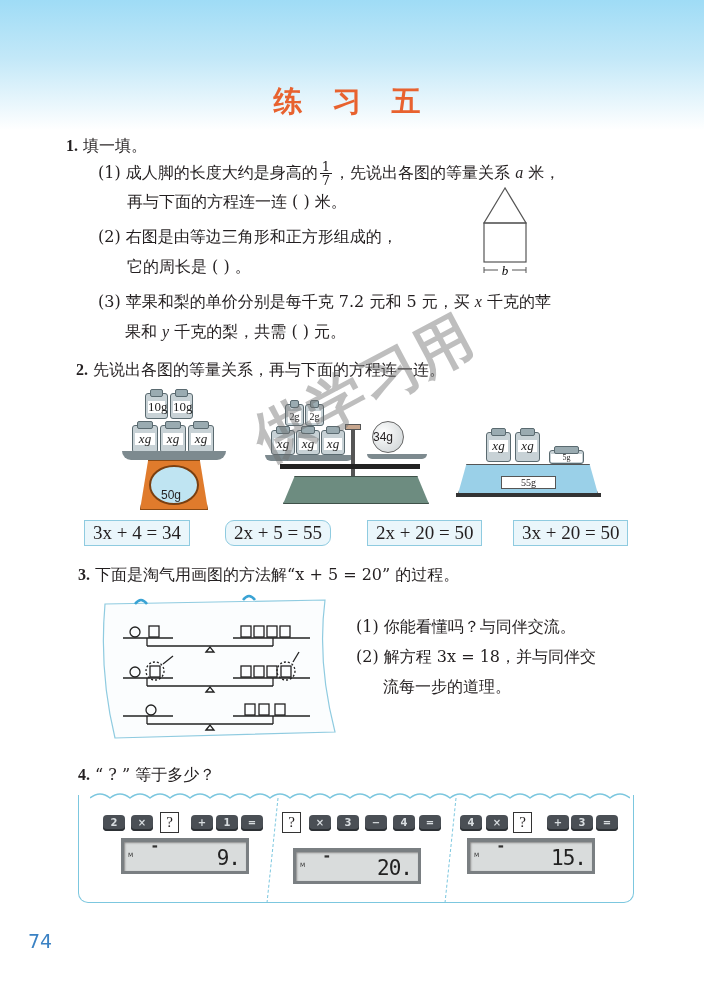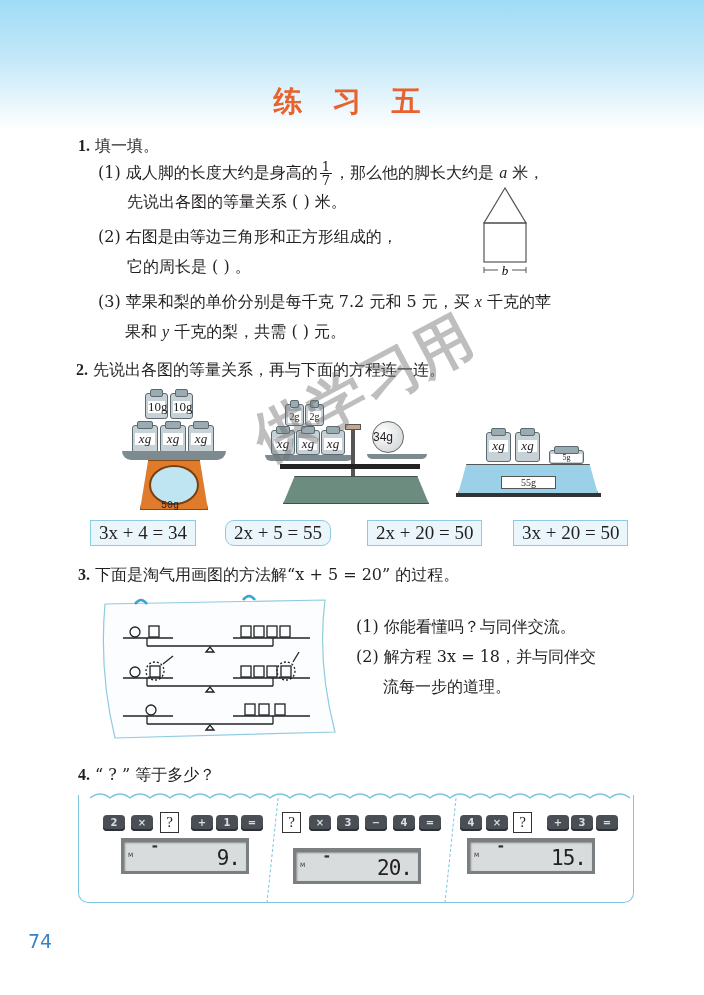--- a/index.html
+++ b/index.html
@@ -39,31 +39,31 @@
   .pagenum { position: absolute; left: 28px; top: 930px; font-family: "DejaVu Sans", sans-serif; font-size: 19px; color: #3b82c4; }
   .watermark { position: absolute; left: 240px; top: 410px; font-family: "DejaVu Sans", sans-serif; font-size: 58px; color: rgba(110,110,110,0.45);
     transform: rotate(-28deg); transform-origin: left top; white-space: nowrap; letter-spacing: 2px; font-weight: bold; pointer-events: none; }
 </style>
 </head>
 <body>
 
 <div class="header-band"></div>
 <div class="title">练 习 五</div>
 
-<div class="txt" style="left:78px;top:136px;">
+<div class="txt" style="left:66px;top:136px;">
   <span class="qnum">1.</span>
   <span>填一填。</span>
 </div>
 <div class="txt" style="left:98px;top:160px;">
   <span>(1)</span>
-  <span>成人脚的长度大约是身高的</span><span class="frac"><span class="num">1</span><span>7</span></span><span>，那么他的脚长大约是</span>
+  <span>成人脚的长度大约是身高的</span><span class="frac"><span class="num">1</span><span>7</span></span><span>，先说出各图的等量关系</span>
   <span class="it">a</span>
   <span>米，</span>
 </div>
-<div class="txt" style="left:127px;top:192px;">先说出各图的等量关系 (        ) 米。</div>
+<div class="txt" style="left:127px;top:192px;">再与下面的方程连一连 (        ) 米。</div>
 
 <div class="txt" style="left:98px;top:227px;">
   <span>(2)</span>
   <span>右图是由等边三角形和正方形组成的，</span>
 </div>
 <div class="txt" style="left:127px;top:257px;">它的周长是 (            ) 。</div>
 
 <svg style="position:absolute;left:480px;top:185px;" width="50" height="95">
   <polygon points="25,3 4,38 46,38" fill="none" stroke="#555" stroke-width="1.2"></polygon>
   <rect x="4" y="38" width="42" height="39" fill="none" stroke="#555" stroke-width="1.2"></rect>
@@ -103,21 +103,21 @@
     </div>
   <div class="weight" style="left:40px;top:40px;width:26px;height:28px;">
       <span class="lbl it">xg</span>
     </div>
   <div class="weight" style="left:68px;top:40px;width:26px;height:28px;">
       <span class="lbl it">xg</span>
     </div>
   <div style="position:absolute;left:2px;top:66px;width:104px;height:9px;background:#7d8a8f;border-radius:0 0 40px 40px;"></div>
   <div style="position:absolute;left:20px;top:75px;width:68px;height:50px;background:#e07b2c;border:1px solid #8a4a14;clip-path:polygon(12% 0,88% 0,100% 100%,0 100%);"></div>
   <div style="position:absolute;left:29px;top:80px;width:50px;height:40px;border-radius:50%;background:#bfe4f2;border:2px solid #7a3f10;"></div>
-  <div style="position:absolute;left:41px;top:103px;font-size:10px;font-family:Liberation Mono, monospace;margin-top:12px;">50g</div>
+  <div style="position:absolute;left:41px;top:103px;font-size:12px;font-family:Liberation Sans, sans-serif;">50g</div>
 </div>
 
 <div class="scale-img" style="left:265px;top:398px;width:190px;height:110px;">
   <div class="weight" style="left:20px;top:6px;width:19px;height:22px;font-size:10px;">
       <span class="lbl" style="margin-top:6px;">2g</span>
     </div>
   <div class="weight" style="left:40px;top:6px;width:19px;height:22px;font-size:10px;">
       <span class="lbl" style="margin-top:6px;">2g</span>
     </div>
   <div class="weight" style="left:6px;top:32px;width:24px;height:25px;">
@@ -148,21 +148,21 @@
   <div class="weight" style="left:93px;top:30px;width:35px;height:14px;font-size:8px;">
       <span class="lbl" style="margin:3px 1px 1px;line-height:8px;">5g</span>
     </div>
   <div style="position:absolute;left:2px;top:44px;width:140px;height:30px;background:#9ad0e8;border:1px solid #555;clip-path:polygon(6% 0,94% 0,100% 100%,0 100%);"></div>
   <div style="position:absolute;left:45px;top:56px;width:55px;height:13px;background:#fff;border:1px solid #555;font-family:'Liberation Serif',serif;font-size:10px;text-align:center;line-height:12px;">55g</div>
   <div style="position:absolute;left:0;top:73px;width:145px;height:4px;background:#333;"></div>
 </div>
 
 <div class="watermark">供学习用</div>
 
-<div class="eqbox" style="left:90px;top:520px;">3x + 4 = 34</div>
+<div class="eqbox" style="left:84px;top:520px;">3x + 4 = 34</div>
 <div class="eqbox" style="left:225px;top:520px;border-radius:9px;">2x + 5 = 55</div>
 <div class="eqbox" style="left:367px;top:520px;">2x + 20 = 50</div>
 <div class="eqbox" style="left:513px;top:520px;">3x + 20 = 50</div>
 
 <div class="txt" style="left:78px;top:565px;">
   <span class="qnum">3.</span>
   <span>下面是淘气用画图的方法解“x + 5 = 20” 的过程。</span>
 </div>
 
 <svg style="position:absolute;left:95px;top:592px;" width="245" height="148">

